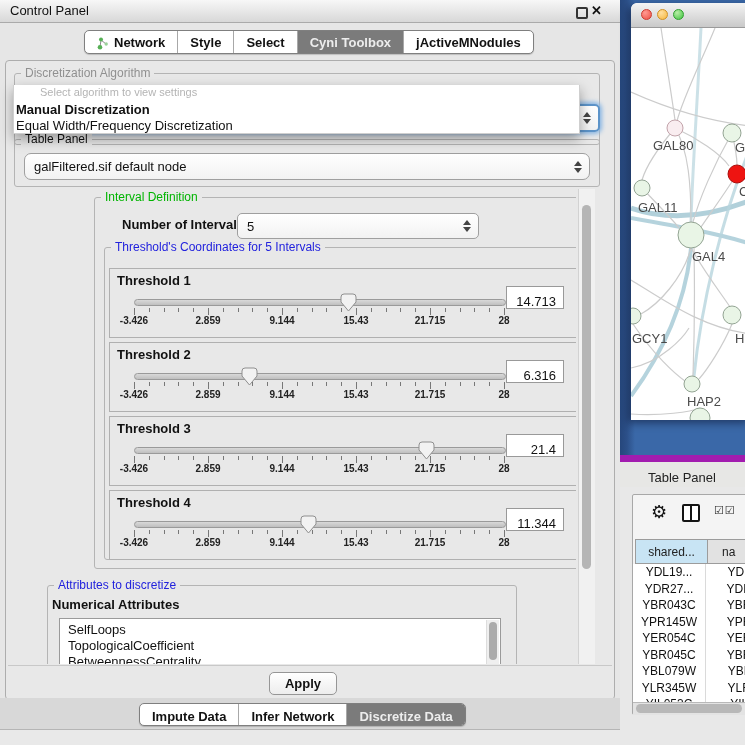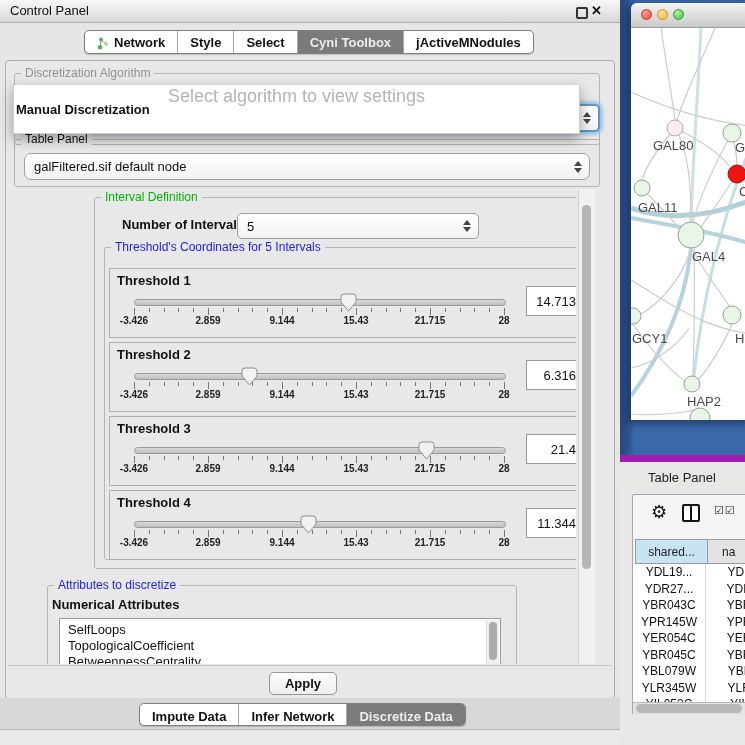--- a/index.html
+++ b/index.html
@@ -43,21 +43,21 @@
   .stepper{position:absolute;right:7px;top:50%;transform:translateY(-50%);width:8px;height:12px;}
   .stepper:before,.stepper:after{content:"";position:absolute;left:0;border-left:4px solid transparent;
          border-right:4px solid transparent;}
   .stepper:before{top:0;border-bottom:5px solid #444;}
   .stepper:after{bottom:0;border-top:5px solid #444;}
   .combo.focused{border:2px solid #5d94c9;box-shadow:0 0 4px 2px #8ab7e4;}
 
   #algo-popup{left:13px;top:85px;width:565px;height:48px;background:#fff;z-index:50;
               border:1px solid #cfcfcf;border-top:none;box-shadow:0 5px 12px rgba(0,0,0,.35);}
   .popup-row{position:absolute;left:0;width:100%;font-size:13px;white-space:nowrap;}
-  #popup-placeholder{top:1px;text-align:center;color:#b4b4b4;font-size:18px;}
+  #popup-placeholder{top:1px;text-align:left;color:#b4b4b4;font-size:11px;padding-left:26px;}
   #popup-opt0{top:17px;padding-left:2px;font-weight:bold;}
   #popup-opt1{top:33px;padding-left:2px;}
 
   #viewport{left:3px;top:128px;width:567px;height:475px;overflow:hidden;}
   .bold-label{position:absolute;font-size:13px;font-weight:bold;color:#111;white-space:nowrap;}
 
   #vscroll{left:572px;top:128px;width:16px;height:475px;background:#f1f1f1;
            border-left:1px solid #d2d2d2;}
   #vscroll .thumb{position:absolute;left:3px;top:16px;width:9px;height:364px;background:#b5b5b5;
            border-radius:5px;}
@@ -66,21 +66,21 @@
              background:#e8e8e8;}
   .thr-label{position:absolute;left:7px;top:4px;font-size:13px;font-weight:bold;}
   .slider-wrap{position:absolute;left:24px;top:24px;width:370px;height:40px;}
   .track{position:absolute;left:0;top:6px;width:370px;height:5px;border:1px solid #9a9a9a;
          border-radius:4px;background:linear-gradient(#d9d9d9,#bfbfbf);}
   .tick{position:absolute;width:1px;background:#777;top:0;}
   .tick-labels{position:absolute;left:0;top:22px;width:370px;height:12px;}
   .tick-lab{position:absolute;transform:translateX(-50%);font-size:10px;font-weight:bold;
             color:#222;white-space:nowrap;}
   .thumb-sl{position:absolute;top:0;width:17px;height:19px;}
-  .val-box{position:absolute;left:416px;top:17px;width:58px;height:30px;background:#fff;
+  .val-box{position:absolute;left:396px;top:17px;width:58px;height:23px;background:#fff;
            border:1px solid #999;font-size:13px;text-align:right;line-height:30px;
            padding-right:7px;box-sizing:border-box;}
 
   #attr-list{position:absolute;left:11px;top:32px;width:440px;height:110px;background:#fff;
              border:1px solid #9a9a9a;}
   .attr-item{padding-left:8px;font-size:13px;line-height:16px;color:#111;white-space:nowrap;}
   #attr-scroll{position:absolute;right:1px;top:1px;width:12px;bottom:1px;background:#efefef;
                border-left:1px solid #ddd;}
   #attr-scroll .thumb{position:absolute;left:2px;top:2px;width:8px;height:38px;background:#ababab;
                border-radius:4px;}
@@ -416,20 +416,21 @@
           <span>Infer Network</span>
         </div>
         <div class="seg-tab selected">
           <span>Discretize Data</span>
         </div>
       </div>
 
     <div id="algo-popup" class="abs">
       <div class="popup-row" id="popup-placeholder">Select algorithm to view settings</div>
       <div class="popup-row" id="popup-opt0">Manual Discretization</div>
+      <div class="popup-row" id="popup-opt1">Equal Width/Frequency Discretization</div>
     </div>
   </div>
 
   <div id="desktop" class="abs"></div>
 
   <div id="netwin" class="abs">
     <div id="netwin-titlebar">
       <div class="tl" id="tl-close"></div>
       <div class="tl" id="tl-min"></div>
       <div class="tl" id="tl-zoom"></div>

